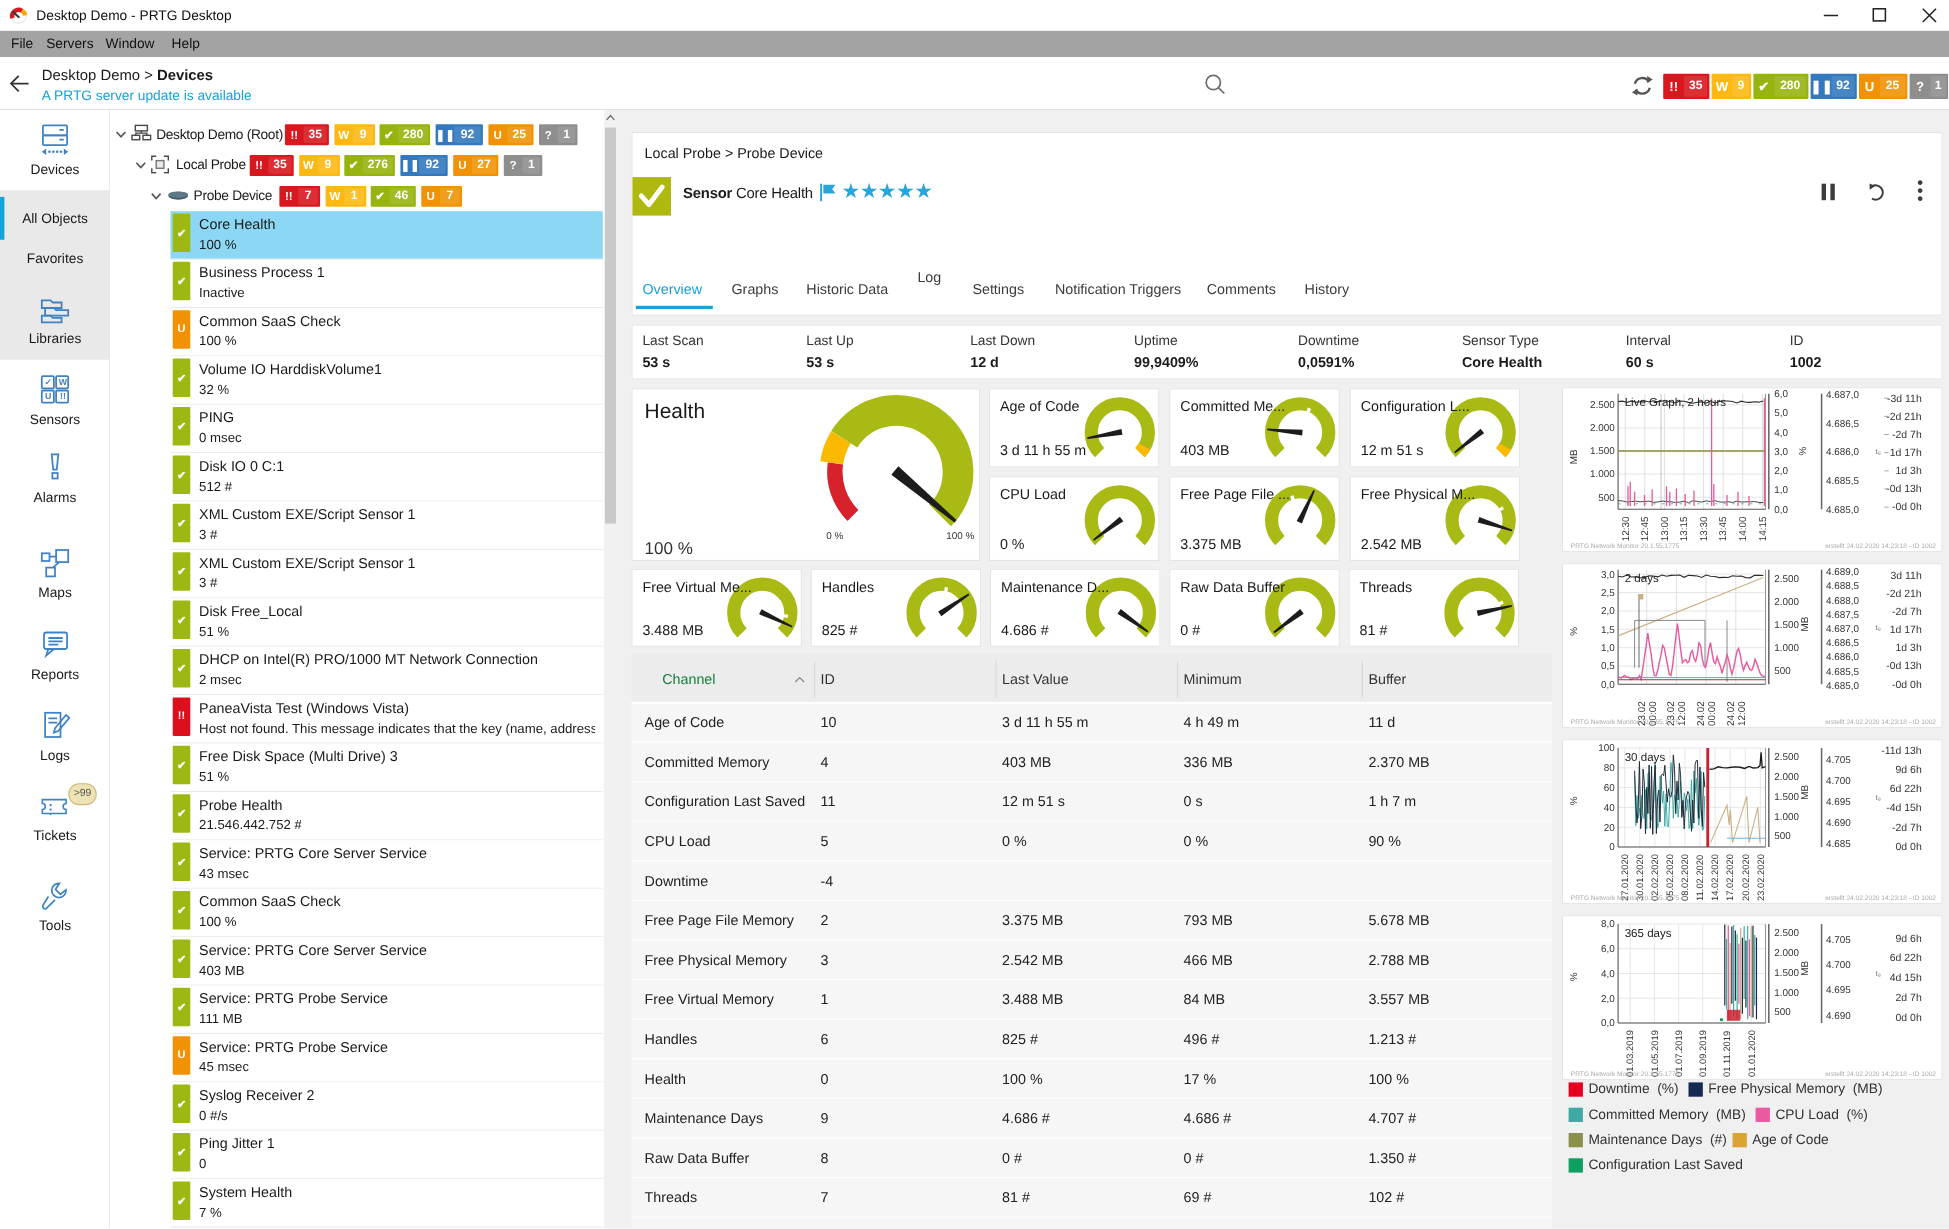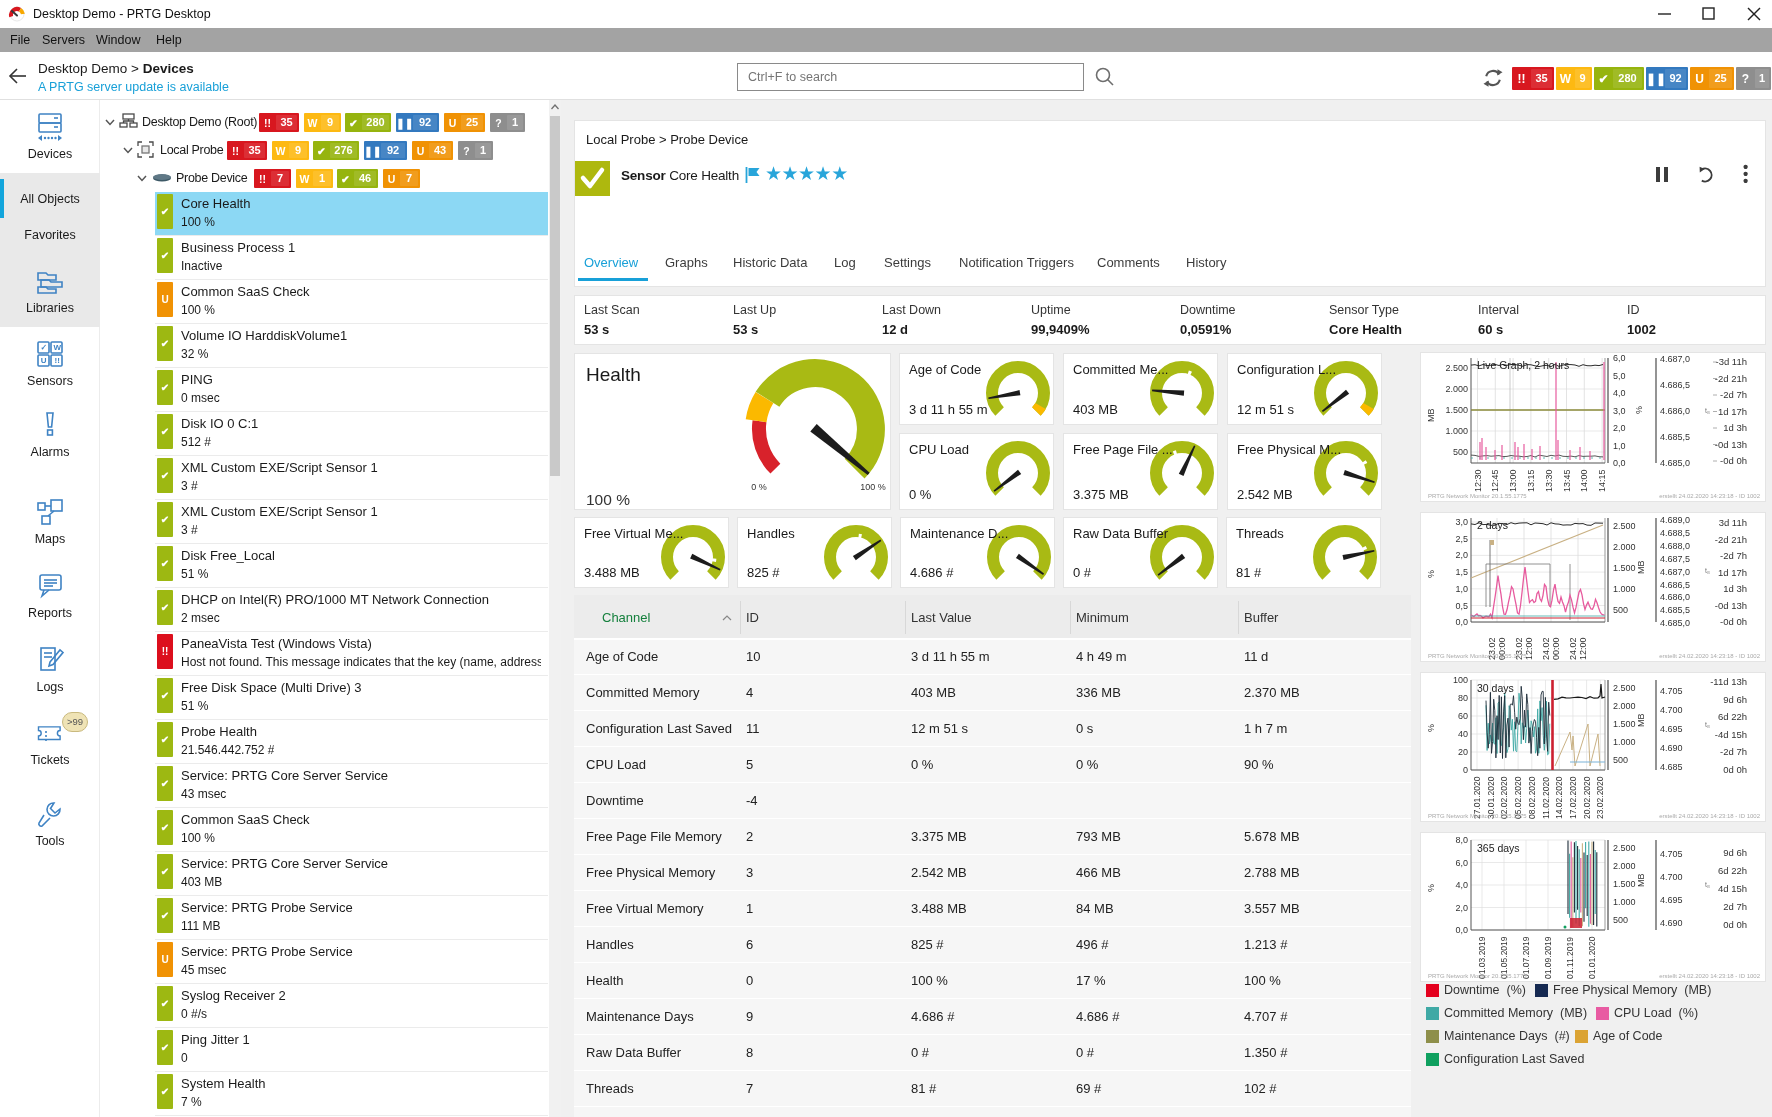--- a/index.html
+++ b/index.html
@@ -37,21 +37,20 @@
     <span class="a" style="left:96px;top:5px">Window</span>
     <span class="a" style="left:156px;top:5px">Help</span>
   </div>
 <div class="a" style="left:0;top:52px;width:1772px;height:48px;background:#fff;border-bottom:1px solid #e0e0e0">
     <svg class="a" style="left:8px;top:15px" width="20" height="18" viewBox="0 0 20 18">
       <line x1="2" y1="9" x2="18" y2="9" stroke="#333" stroke-width="1.6"></line>
       <polyline points="9,2 2,9 9,16" fill="none" stroke="#333" stroke-width="1.6"></polyline>
     </svg>
     <div class="a" style="left:38px;top:9px;font-size:13.5px">Desktop Demo &gt; <b>Devices</b></div>
     <div class="a" style="left:38px;top:28px;font-size:12.5px;color:#18a0d8">A PRTG server update is available</div>
-    <div class="a" style="left:737px;top:11px;width:347px;height:28px;border:1px solid #8a8a8a;background:#fff;color:#757575;font-size:12.5px;line-height:26px;padding-left:10px">Ctrl+F to search</div>
     <svg class="a" style="left:1094px;top:14px" width="22" height="22" viewBox="0 0 22 22">
       <circle cx="9" cy="9" r="6.5" fill="none" stroke="#6e6e6e" stroke-width="1.6"></circle>
       <line x1="13.8" y1="13.8" x2="19" y2="19" stroke="#6e6e6e" stroke-width="1.6"></line>
     </svg>
     <svg class="a" style="left:1482px;top:15px" width="22" height="22" viewBox="0 0 22 22">
       <path d="M 4.2 9.2 A 7.0 7.0 0 0 1 17.1 7.5" stroke="#555" stroke-width="2.1" fill="none"></path>
       <path d="M 17.8 12.8 A 7.0 7.0 0 0 1 4.9 14.5" stroke="#555" stroke-width="2.1" fill="none"></path>
       <polygon points="15.5,2.2 20.5,5.2 15.2,8.4" fill="#555"></polygon>
       <polygon points="6.5,19.8 1.5,16.8 6.8,13.6" fill="#555"></polygon>
     </svg>
@@ -213,21 +212,21 @@
     <div class="badge" style="left:213px;top:41px;width:46px;background:#96b40e">
       <span class="ic">✔</span>
       <span class="num">276</span>
     </div>
     <div class="badge" style="left:264px;top:41px;width:43px;background:#3379bf">
       <span class="ic">❚❚</span>
       <span class="num">92</span>
     </div>
     <div class="badge" style="left:312px;top:41px;width:41px;background:#f09204">
       <span class="ic">U</span>
-      <span class="num">43</span>
+      <span class="num">27</span>
     </div>
     <div class="badge" style="left:358px;top:41px;width:35px;background:#8e8e8e">
       <span class="ic">?</span>
       <span class="num">1</span>
     </div>
     <svg class="a" style="left:36px;top:73px" width="12" height="10" viewBox="0 0 12 10">
       <polyline points="2,3 6,7.4 10,3" fill="none" stroke="#555" stroke-width="1.5"></polyline>
     </svg>
     <svg class="a" style="left:52px;top:72px" width="20" height="12" viewBox="0 0 20 12">
       <ellipse cx="10" cy="6" rx="9" ry="3.6" fill="#3d5866"></ellipse>
@@ -379,21 +378,21 @@
       <div class="a" style="left:9px;top:0;width:4px;height:15px;background:#3c3c3c"></div>
     </div>
     <svg class="a" style="left:1120px;top:44px" width="20" height="20" viewBox="0 0 20 20">
       <path d="M 6.8 4.4 A 6.5 6.5 0 1 1 6.8 15.6" stroke="#3c3c3c" stroke-width="1.9" fill="none"></path>
       <polygon points="4.6,1.8 9.6,4.0 4.8,7.6" fill="#3c3c3c"></polygon>
     </svg>
     <div class="a" style="left:1168px;top:42px;font-size:15px;font-weight:bold;color:#3c3c3c;line-height:7px">•<br>•<br>•</div>
     <div class="a" style="left:9px;top:134px;font-size:13px;color:#18a0d8">Overview</div>
     <div class="a" style="left:90px;top:134px;font-size:13px;color:#3c3c3c">Graphs</div>
     <div class="a" style="left:158px;top:134px;font-size:13px;color:#3c3c3c">Historic Data</div>
-    <div class="a" style="left:259px;top:134px;font-size:13px;color:#3c3c3c">Log</div>
+    <div class="a" style="left:259px;top:123px;font-size:13px;color:#3c3c3c">Log</div>
     <div class="a" style="left:309px;top:134px;font-size:13px;color:#3c3c3c">Settings</div>
     <div class="a" style="left:384px;top:134px;font-size:13px;color:#3c3c3c">Notification Triggers</div>
     <div class="a" style="left:522px;top:134px;font-size:13px;color:#3c3c3c">Comments</div>
     <div class="a" style="left:611px;top:134px;font-size:13px;color:#3c3c3c">History</div>
     <div class="a" style="left:3px;top:157px;width:70px;height:3px;background:#18a0d8"></div>
   </div>
 <div class="card" style="left:574px;top:295px;width:1192px;height:50px">
     <div class="a" style="left:9px;top:7px;font-size:12.5px;color:#333">Last Scan</div>
     <div class="a" style="left:9px;top:26px;font-size:13px;font-weight:bold">53 s</div>
     <div class="a" style="left:158px;top:7px;font-size:12.5px;color:#333">Last Up</div>

